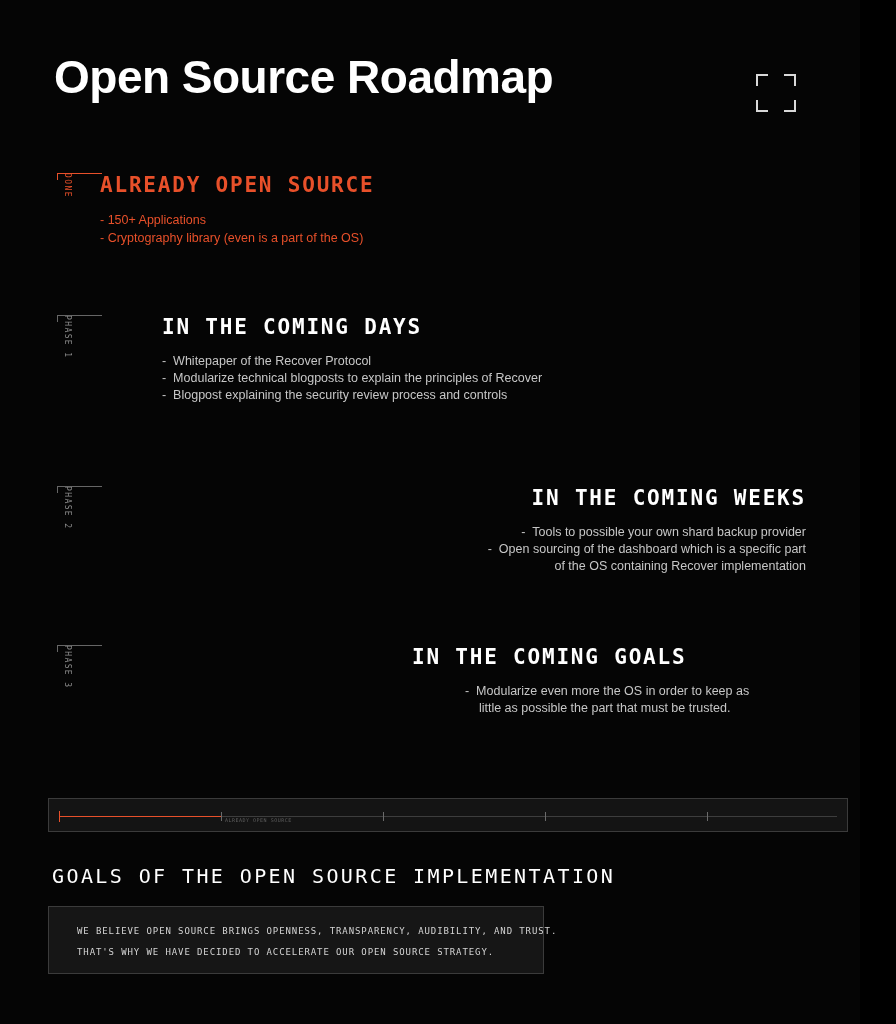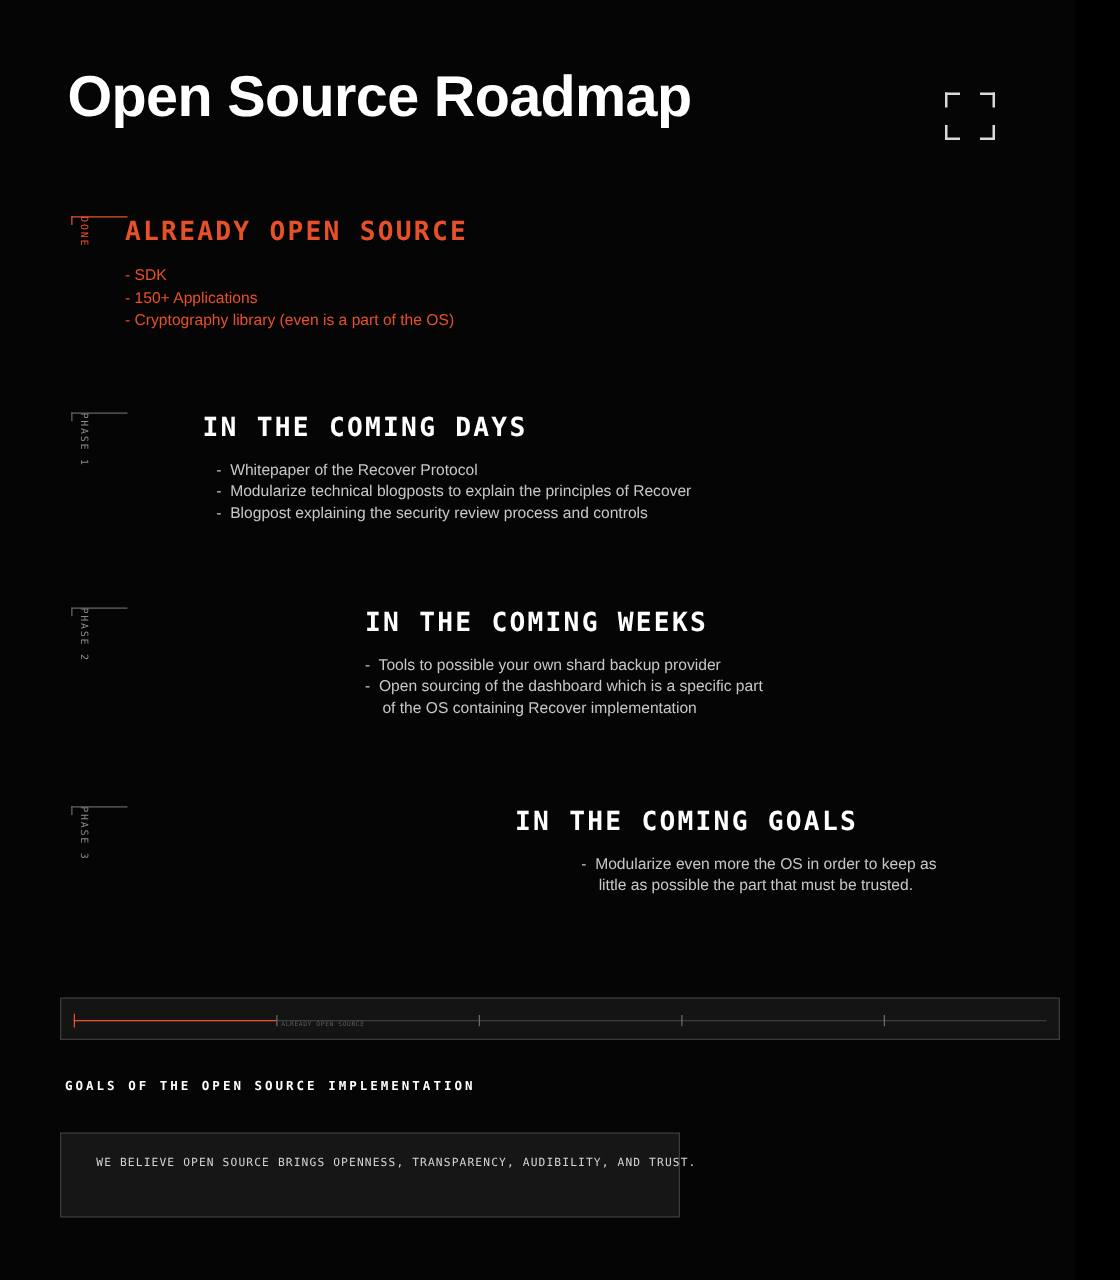--- a/index.html
+++ b/index.html
@@ -157,22 +157,22 @@
     color: #5e5e5e;
     white-space: nowrap;
   }
 
   
   .goals-title {
     position: absolute;
     left: 52px;
     top: 864px;
     font-family: "DejaVu Sans Mono", monospace;
-    font-size: 10px;
-    font-weight: 700;
+    font-size: 20px;
+    font-weight: 400;
     letter-spacing: 2.4px;
     color: #ffffff;
   }
   .goals-box {
     position: absolute;
     left: 48px;
     top: 906px;
     width: 496px;
     height: 68px;
     border: 1px solid #3b3b3b;
@@ -208,42 +208,41 @@
     </div>
   </div>
 
   <div class="phase" style="top:173px;">
     <div class="phase-tag done">DONE</div>
     <div class="phase-tick done" style="left:3px;"></div>
     <div class="phase-rule done" style="left:3px; width:45px;"></div>
     <div style="margin-left:46px;">
       <div class="phase-heading done">ALREADY OPEN SOURCE</div>
       <ul class="bullets done">
-        <li>- SDK</li>
         <li>- 150+ Applications</li>
         <li>- Cryptography library (even is a part of the OS)</li>
       </ul>
     </div>
   </div>
 
-  <div class="phase" style="top:330px;">
+  <div class="phase" style="top:315px;">
     <div class="phase-tag">PHASE 1</div>
     <div class="phase-tick" style="left:3px;"></div>
     <div class="phase-rule" style="left:3px; width:45px;"></div>
     <div style="margin-left:108px;">
       <div class="phase-heading">IN THE COMING DAYS</div>
-      <ul class="bullets" style="margin-left:11px;">
+      <ul class="bullets" style="margin-left:0px;">
         <li>-  Whitepaper of the Recover Protocol</li>
         <li>-  Modularize technical blogposts to explain the principles of Recover</li>
         <li>-  Blogpost explaining the security review process and controls</li>
       </ul>
     </div>
   </div>
 
-  <div class="phase" style="top:486px;">
+  <div class="phase" style="top:486px;text-align:right;">
     <div class="phase-tag">PHASE 2</div>
     <div class="phase-tick" style="left:3px;"></div>
     <div class="phase-rule" style="left:3px; width:45px;"></div>
     <div style="margin-left:238px;">
       <div class="phase-heading">IN THE COMING WEEKS</div>
       <ul class="bullets">
         <li>-  Tools to possible your own shard backup provider</li>
         <li>-  Open sourcing of the dashboard which is a specific part
     of the OS containing Recover implementation</li>
       </ul>
@@ -270,15 +269,16 @@
     <div class="timeline-node" style="left:172px;"></div>
     <div class="timeline-node" style="left:334px;"></div>
     <div class="timeline-node" style="left:496px;"></div>
     <div class="timeline-node" style="left:658px;"></div>
     <div class="timeline-label" style="left:176px;">ALREADY OPEN SOURCE</div>
   </div>
 
   <div class="goals-title">GOALS OF THE OPEN SOURCE IMPLEMENTATION</div>
   <div class="goals-box">
     <p>WE BELIEVE OPEN SOURCE BRINGS OPENNESS, TRANSPARENCY, AUDIBILITY, AND TRUST.</p>
+    <p>THAT'S WHY WE HAVE DECIDED TO ACCELERATE OUR OPEN SOURCE STRATEGY.</p>
   </div>
 
 </div>
 
 </body></html>

